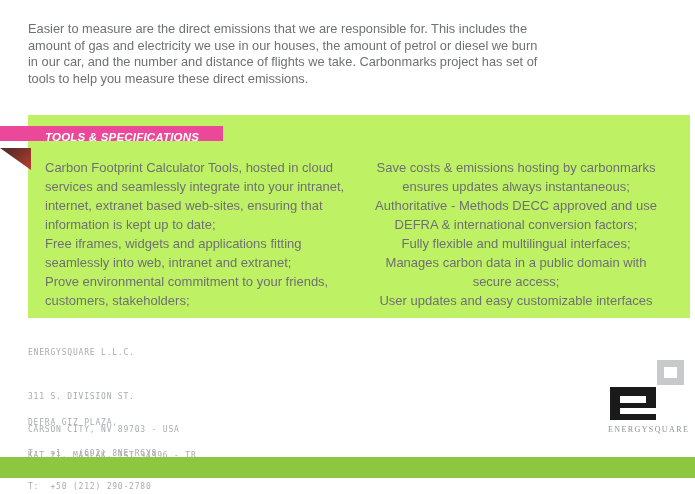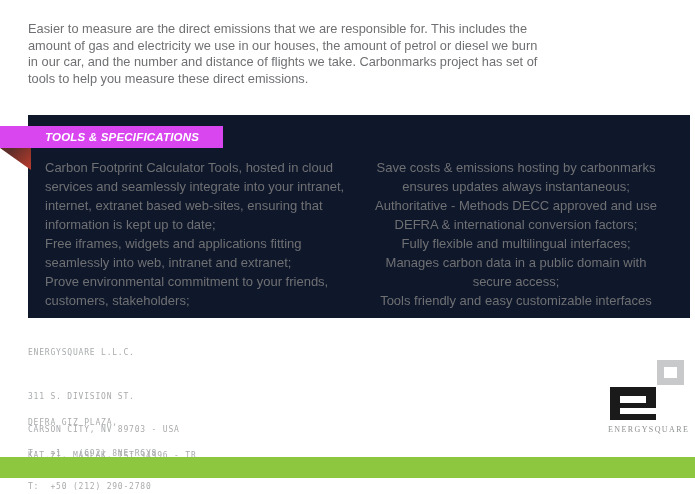--- a/index.html
+++ b/index.html
@@ -21,30 +21,30 @@
     line-height: 16.5px;
     font-weight: 300;
     color: #6f7073;
   }
 
   
   .spec-box {
     position: absolute;
     left: 28px; top: 115px;
     width: 662px; height: 203px;
-    background: #0f172a;
+    background: #bef264;
     text-decoration: underline;
   }
 
   
   .banner {
     position: absolute;
     left: 0; top: 126px;
-    width: 223px; height: 22px;
-    background: #d946ef;
+    width: 223px; height: 15px;
+    background: #ec4899;
   }
   .banner-label {
     display: block;
     padding-left: 45px;
     line-height: 22px;
     color: #ffffff;
     font-size: 11.5px;
     font-weight: 700;
     font-style: italic;
     letter-spacing: 0.2px;
@@ -131,21 +131,21 @@
   <div class="col col-left">
     <p>Carbon Footprint Calculator Tools, hosted in cloud services and seamlessly integrate into your intranet, internet, extranet based web-sites, ensuring that information is kept up to date;</p>
     <p>Free iframes, widgets and applications fitting seamlessly into web, intranet and extranet;</p>
     <p>Prove environmental commitment to your friends, customers, stakeholders;</p>
   </div>
   <div class="col col-right">
     <p>Save costs &amp; emissions hosting by carbonmarks ensures updates always instantaneous;</p>
     <p>Authoritative - Methods DECC approved and use DEFRA &amp; international conversion factors;</p>
     <p>Fully flexible and multilingual interfaces;</p>
     <p>Manages carbon data in a public domain with secure access;</p>
-    <p>Tools friendly and easy customizable interfaces</p>
+    <p>User updates and easy customizable interfaces</p>
   </div>
 </div>
 
 <div class="banner">
   <span class="banner-label">TOOLS &amp; SPECIFICATIONS</span>
 </div>
 <div class="banner-fold"></div>
 
 <div class="pixel company">ENERGYSQUARE L.L.C.</div>
 

